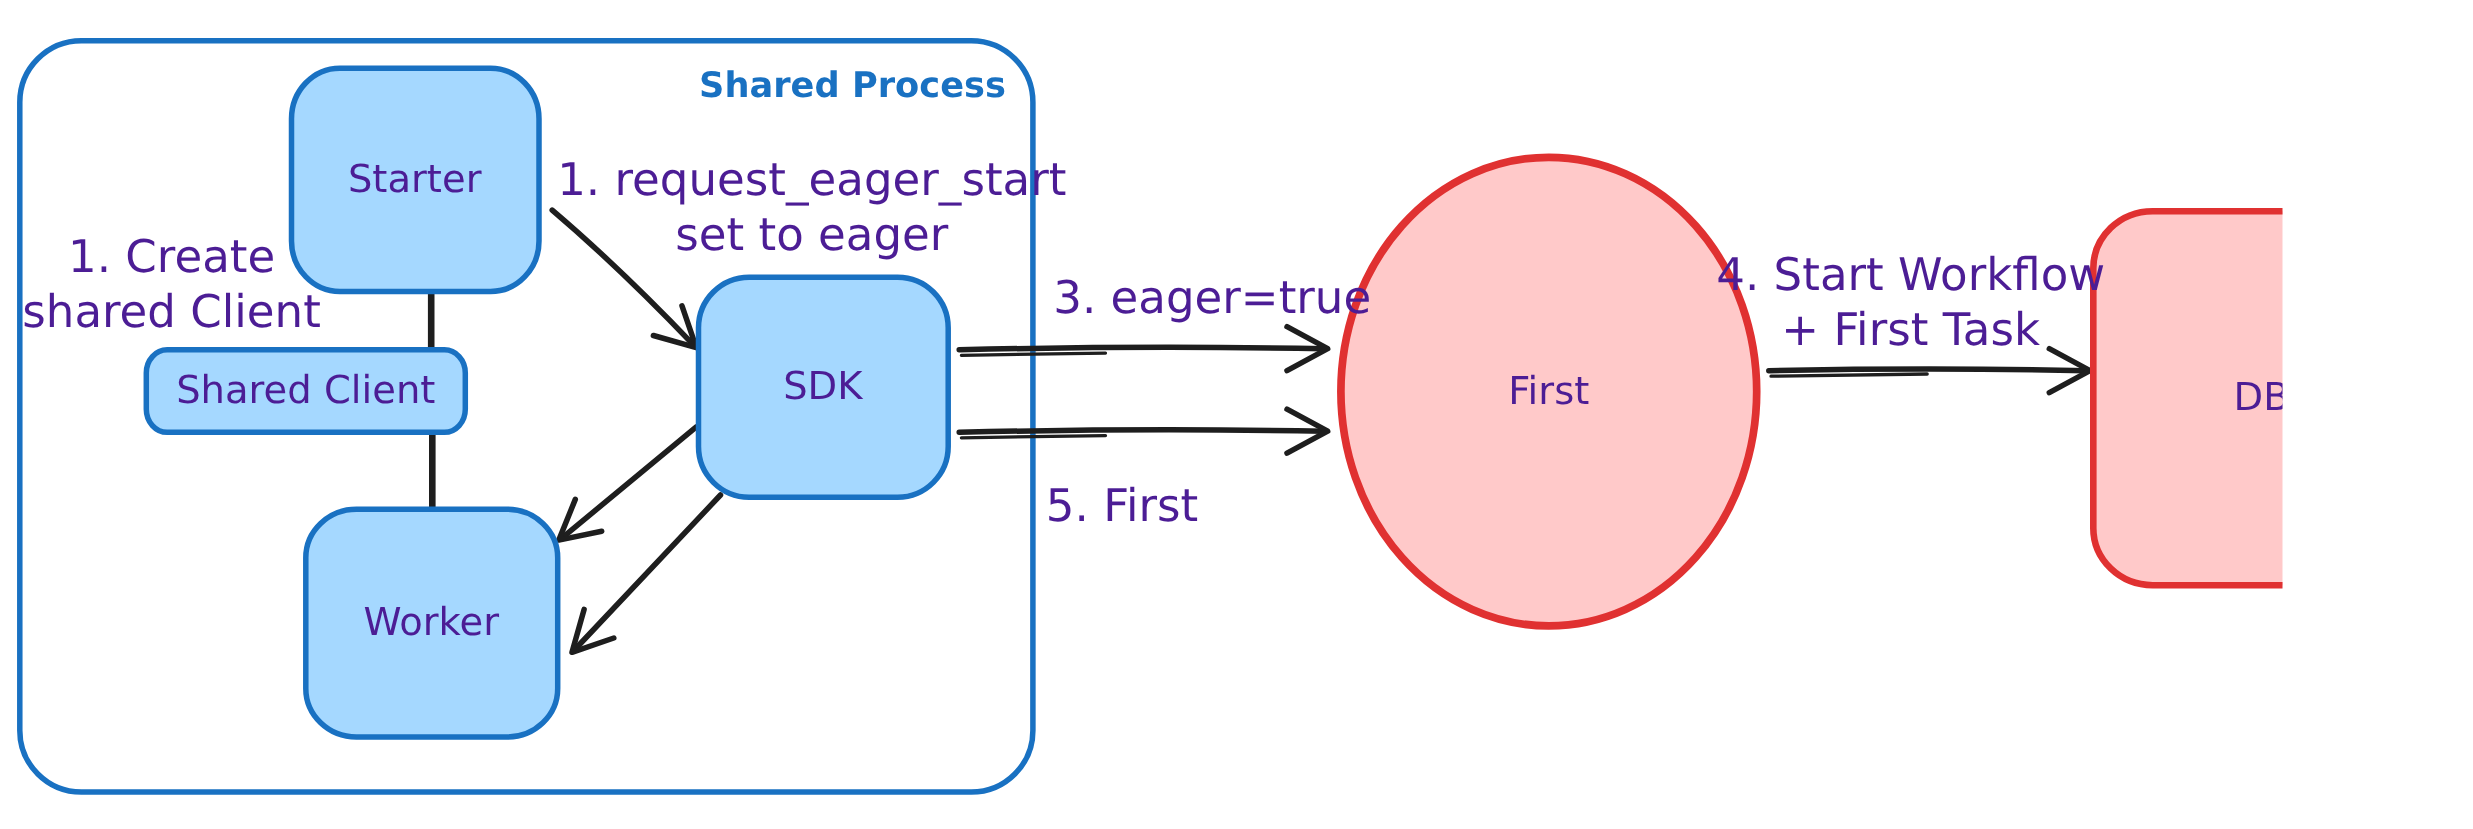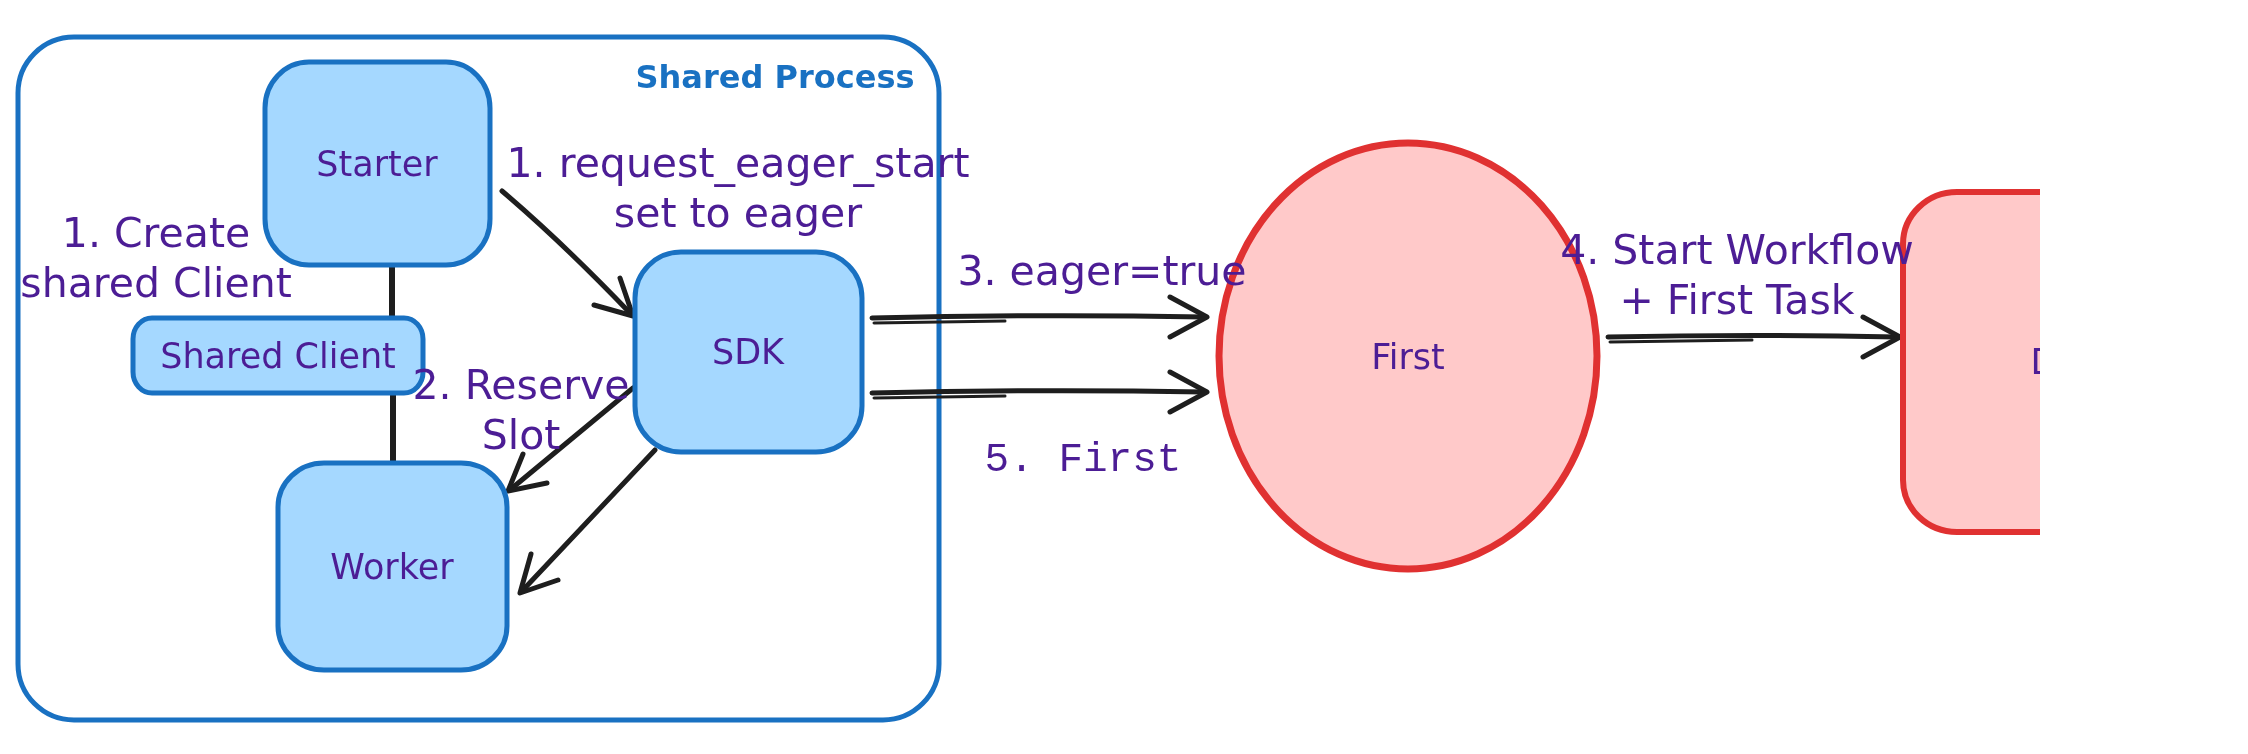--- a/index.html
+++ b/index.html
@@ -4,20 +4,21 @@
 <style>
   html, body { margin: 0; padding: 0; background: #ffffff; }
   .canvas {
     position: relative;
     width: 2040px;
     height: 754px;
     background: #ffffff;
     font-family: "DejaVu Sans", sans-serif;
     color: #1e1e1e;
     overflow: hidden;
+    padding-left: 35px;
   }
   .layer { position: absolute; left: 0; top: 0; }
   .txt {
     position: absolute;
     transform: translate(-50%, -50%);
     text-align: center;
     white-space: nowrap;
     color: #4c1d95;
     line-height: 1.22;
   }
@@ -92,28 +93,24 @@
   <div class="txt annotation" style="left:156px; top:258px;">
     <span class="line">1. Create</span>
     <span class="line">shared Client</span>
   </div>
 
   <div class="txt annotation" style="left:738px; top:188px;">
     <span class="line">1. request_eager_start</span>
     <span class="line">set to eager</span>
   </div>
 
-  <div class="txt annotation" style="left:521px; top:410px;">
-    <span class="line">2. Reserve</span>
-    <span class="line">Slot</span>
-  </div>
 
   <div class="txt annotation" style="left:1073px; top:271px;margin-left:29px;">3. eager=true</div>
 
-  <div class="txt annotation" style="left:1083px; top:460px;font-family:Liberation Mono, monospace;">
+  <div class="txt annotation" style="left:1020px; top:460px;">
     <span class="line">5. First</span>
   </div>
 
 
   <div class="txt annotation" style="left:1737px; top:275px;">
     <span class="line">4. Start Workflow</span>
     <span class="line">+ First Task</span>
   </div>
 
 </div>

